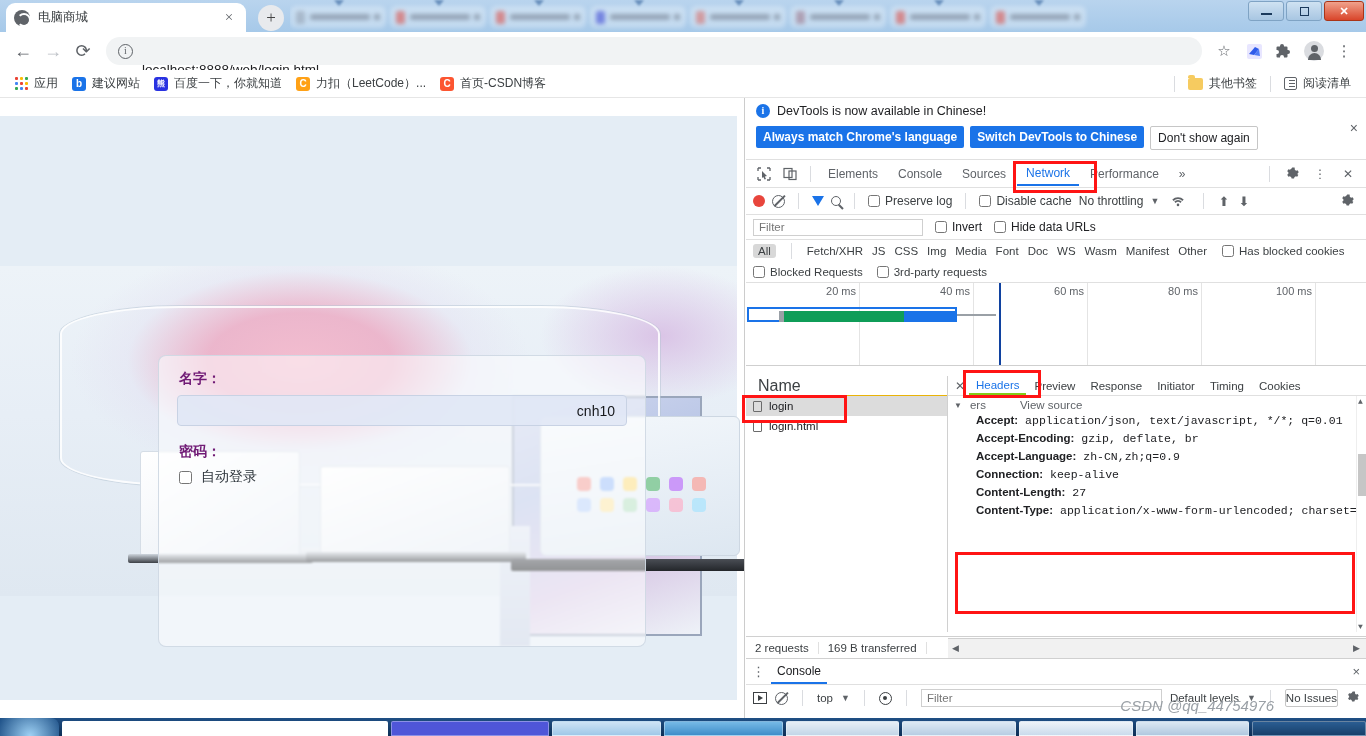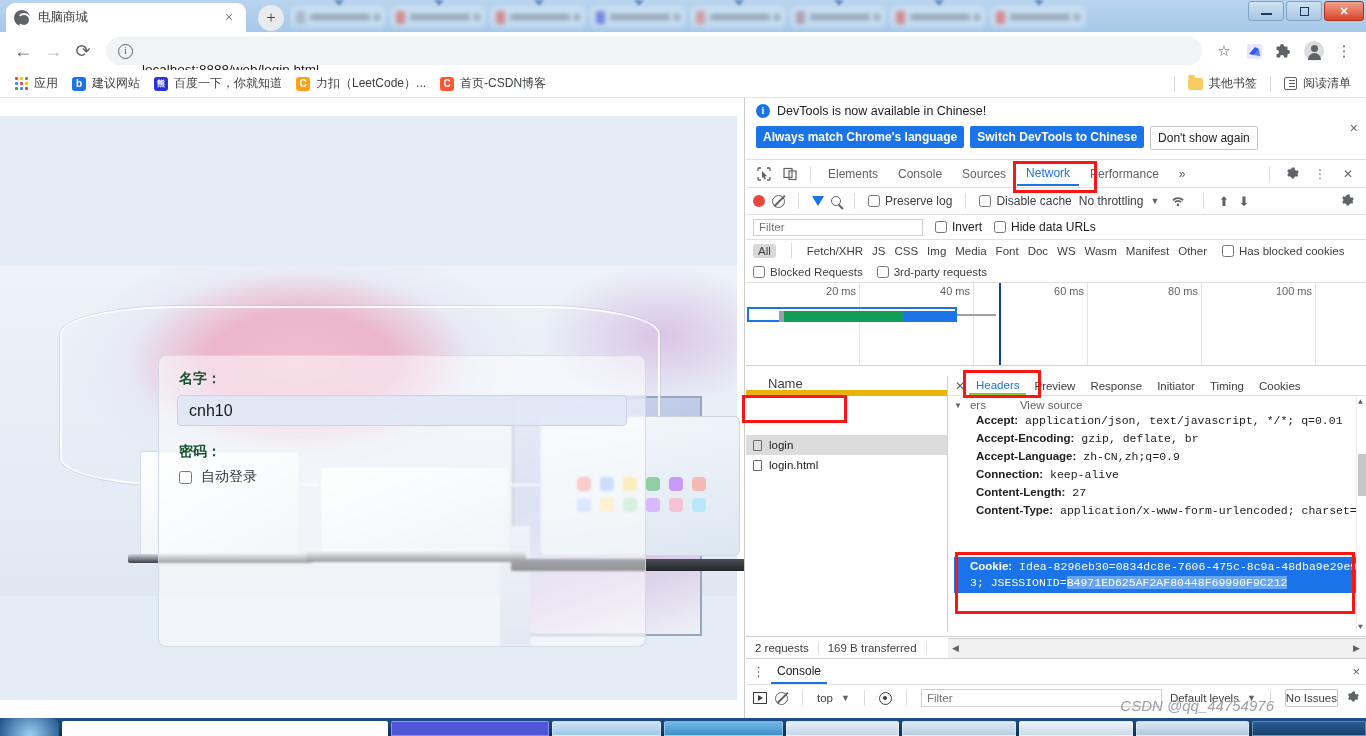--- a/index.html
+++ b/index.html
@@ -149,25 +149,25 @@
     background:linear-gradient(#dfe6f2,#c6d1e4);}
 
   
   .login-card {
     position:absolute; left:158px; top:257px; width:488px; height:292px;
     background:rgba(255,255,255,.50);
     border:1px solid rgba(205,215,226,.9); border-radius:8px;
     padding:14px 18px 0 18px; backdrop-filter:blur(1px);
   }
   .lc-title { font-size:13.5px; color:#5e6770; margin:2px 0 16px 2px; }
-  .lc-label { font-size:14px; color:#14532d; font-weight:bold; margin:0 0 7px 2px; }
+  .lc-label { font-size:14px; color:#701a75; font-weight:bold; margin:0 0 7px 2px; }
   .lc-input {
     width:100%; height:31px; border:1px solid #c8d2e4; border-radius:4px;
-    background:rgba(225,231,245,.92); padding:0 11px; font-size:16px; color:#16181c;
-    font-family:"Liberation Sans", sans-serif; outline:none; margin-bottom:17px;
+    background:rgba(225,231,245,.92); padding:0 11px; font-size:14px; color:#16181c;
+    font-family:"Liberation Sans", sans-serif; outline:none; margin-bottom:17px;text-align:right;
   }
   .lc-check { display:flex; align-items:center; gap:9px; margin:4px 0 0 2px; }
   .lc-check input { width:13px; height:13px; margin:0; }
   .lc-check span { font-size:14px; color:#2d343b; }
   .lc-bottom { position:absolute; left:18px; right:18px; bottom:12px;
     display:flex; align-items:center; justify-content:space-between; }
   .lc-btn { background:#3d8bc7; color:#fff; border:none; border-radius:4px;
     padding:8px 17px; font-size:14px; cursor:pointer;
     font-family:"Liberation Sans", sans-serif;}
   .lc-reg { font-size:13px; color:#2d343b; }
@@ -249,23 +249,23 @@
   .ov-bar-outline { position:absolute; left:1px; top:0; width:210px; height:15px;
     border:2px solid #1a73e8; }
   .ov-bar-fill { position:absolute; left:3px; top:2px; height:11px; }
   .ov-line { position:absolute; left:253px; top:0; bottom:0; width:2px; background:#1042a0;}
   .ov-gray { position:absolute; left:210px; top:7px; width:40px; height:1.5px; background:#9aa0a6;}
 
   .dt-body { position:absolute; left:0; top:278px; right:0; bottom:104px;
     display:flex; }
   .req-pane { width:202px; border-right:1px solid #d0d0d0; display:flex;
     flex-direction:column; background:#fff; }
-  .req-head { height:20px; border-bottom:6px solid #eab308; display:flex;
-    align-items:center; padding:0 22px; font-size:13px; color:#3c4043;}
-  .req-list { flex:1; overflow:hidden;margin-top:39px; }
+  .req-head { height:20px; border-bottom:1px solid #eab308; display:flex;
+    align-items:center; padding:0 12px; font-size:16px; color:#3c4043;}
+  .req-list { flex:1; overflow:hidden; }
   .req-row { height:20px; display:flex; align-items:center; gap:7px; padding:0 7px;
     font-size:11.5px; color:#202124; cursor:pointer;}
   .req-row.sel { background:#dcdcdc; }
   .doc-ico { width:9px; height:11px; border:1.2px solid #6b6b6b; border-radius:1px;
     flex:0 0 auto;}
   .det-pane { flex:1; display:flex; flex-direction:column; min-width:0; }
   .det-tabs { height:20px; border-bottom:1px solid #e0e0e0; display:flex;
     align-items:center; padding:0 4px; gap:1px; position:relative;}
   .det-x { width:16px; text-align:center; color:#5f6368; cursor:pointer; font-size:12px;}
   .det-tab { padding:2px 7px; font-size:11.5px; color:#3c4043; cursor:pointer;}
@@ -734,29 +734,20 @@
           </div>
           <div class="hdr-line">
             <span class="hdr-k">Content-Length:</span>
             <span>27</span>
           </div>
           <div class="hdr-line">
             <span class="hdr-k">Content-Type:</span>
             <span>application/x-www-form-urlencoded; charset=U</span>
           </div>
 
-          <div class="cookie-box" style="top:161px">
-            <div style="white-space:nowrap">
-              <span class="hdr-k">Cookie:</span>
-              <span>Idea-8296eb30=0834dc8e-7606-475c-8c9a-48dba9e29e9</span>
-            </div>
-            <div style="white-space:nowrap;margin-top:3px">
-              <span>3; JSESSIONID=</span><span class="sel-text">B4971ED625AF2AF80448F69990F9C212</span>
-            </div>
-          </div>
 
           <div class="det-scroll">
             <span class="a" style="top:1px">▲</span>
             <div class="th"></div>
             <span class="a" style="bottom:1px">▼</span>
           </div>
         </div>
       </div>
     </div>
 

